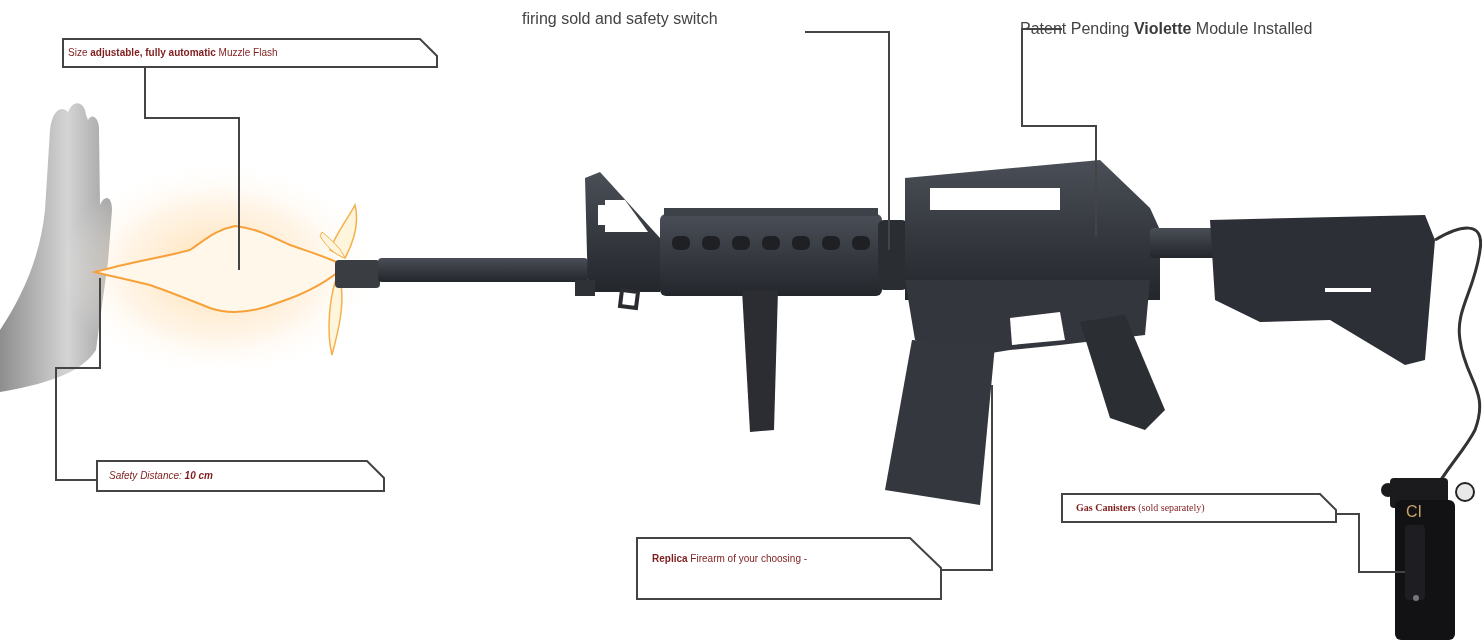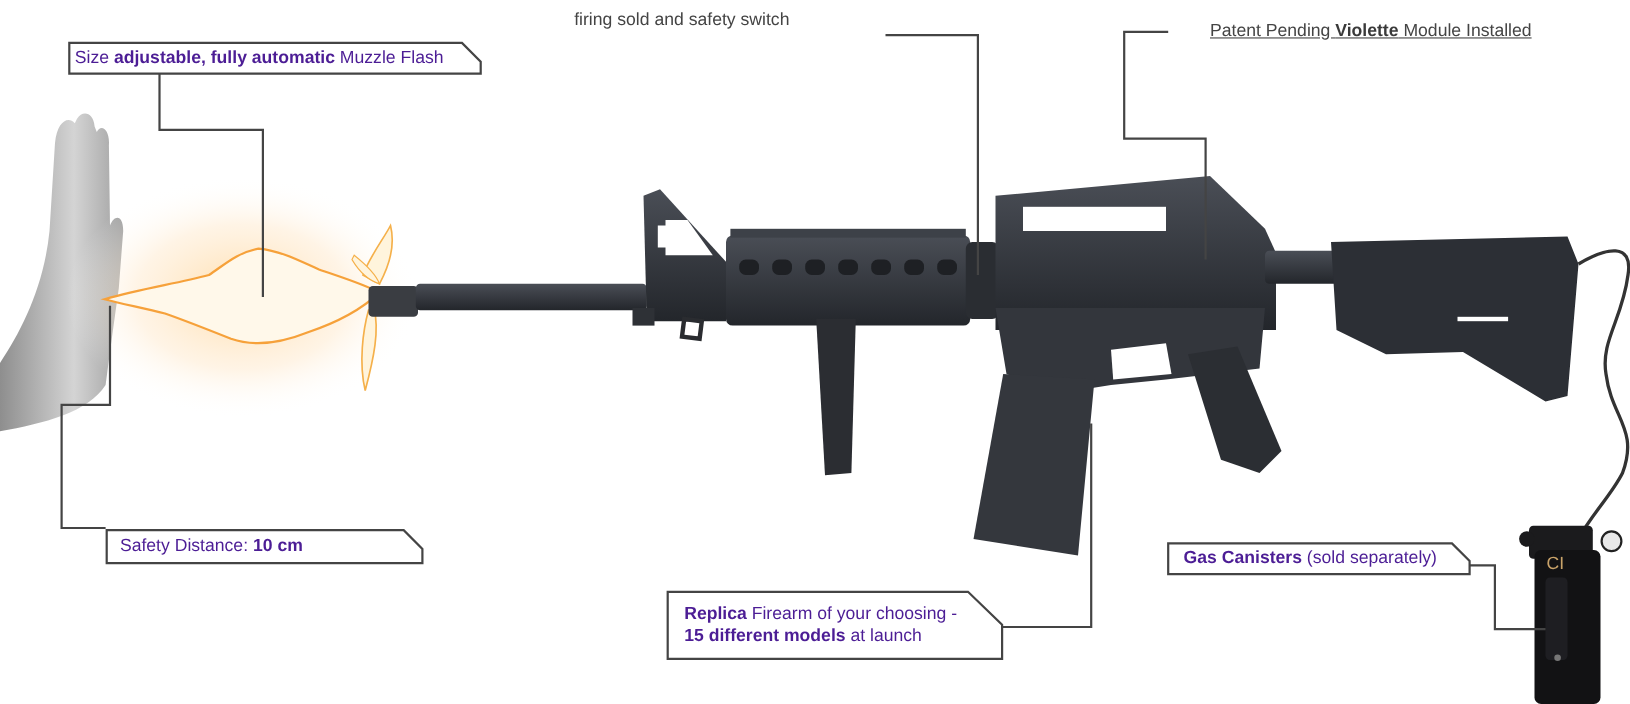--- a/index.html
+++ b/index.html
@@ -1,21 +1,21 @@
 <!DOCTYPE html>
 <html><head>
 <meta charset="utf-8">
 <style>
   html, body { margin:0; padding:0; background:#ffffff; }
   body { width:1482px; height:640px; position:relative; overflow:hidden; font-family:"Liberation Sans", sans-serif; color:#444444; }
   .callout-text { position:absolute; font-size:16px; line-height:20px; color:#444; white-space:nowrap; }
   .callout-text b { font-weight:bold; color:#3a3a3a; }
   .box { position:absolute; }
   .box svg { position:absolute; left:0; top:0; overflow:visible; }
-  .box .txt { position:absolute; left:12px; font-size:16px; line-height:20px; white-space:nowrap; color:#4c1d95; }
+  .box .txt { position:absolute; left:12px; font-size:10px; line-height:20px; white-space:nowrap; color:#7f1d1d; }
   .lines { position:absolute; left:0; top:0; width:1482px; height:640px; pointer-events:none; }
   .art { position:absolute; left:0; top:0; width:1482px; height:640px; }
 </style>
 </head>
 <body>
 
 <svg class="art" viewBox="0 0 1482 640" xmlns="http://www.w3.org/2000/svg">
   <defs>
     <radialGradient id="glow" cx="50%" cy="50%" r="50%">
       <stop offset="0%" stop-color="#ffd9a0" stop-opacity="0.9"></stop>
@@ -127,39 +127,38 @@
   <svg width="376" height="30">
       <polygon points="1,1 358,1 375,18 375,29 1,29" fill="#fff" stroke="#444" stroke-width="2"></polygon>
     </svg>
   <div class="txt" style="left:6px; top:5px;"><span>Size </span><b>adjustable, fully automatic</b><span> Muzzle Flash</span></div>
 </div>
 
 <div class="callout-text" style="left:522px; top:9px;">
   <div>firing sold and safety switch</div>
 </div>
 
-<div class="callout-text" style="left:1100px; top:19px;text-decoration:underline;">
+<div class="callout-text" style="left:1020px; top:19px;">
   <span>Patent Pending </span><b>Violette</b><span> Module Installed</span>
 </div>
 
-<div class="box" style="left:96px; top:481px; width:289px; height:16px;">
+<div class="box" style="left:96px; top:460px; width:289px; height:16px;font-style:italic;">
   <svg width="289" height="32">
       <polygon points="1,1 271,1 288,18 288,31 1,31" fill="#fff" stroke="#444" stroke-width="2"></polygon>
     </svg>
   <div class="txt" style="left:13px; top:6px;"><span>Safety Distance: </span><b>10 cm</b></div>
 </div>
 
-<div class="box" style="left:606px; top:537px; width:306px; height:63px;">
+<div class="box" style="left:636px; top:537px; width:306px; height:63px;">
   <svg width="306" height="63">
       <polygon points="1,1 274,1 305,31 305,62 1,62" fill="#fff" stroke="#444" stroke-width="2"></polygon>
     </svg>
   <div class="txt" style="left:16px; top:12px;">
     <div><b>Replica</b><span> Firearm of your choosing -</span></div>
-    <div><b>15 different models</b><span> at launch</span></div>
   </div>
 </div>
 
 <div class="box" style="left:1061px; top:493px; width:276px; height:30px;">
   <svg width="276" height="30">
       <polygon points="1,1 259,1 275,17 275,29 1,29" fill="#fff" stroke="#444" stroke-width="2"></polygon>
     </svg>
-  <div class="txt" style="left:15px; top:5px;"><b>Gas Canisters</b><span> (sold separately)</span></div>
+  <div class="txt" style="left:15px; top:5px;font-family:Liberation Serif, serif;"><b>Gas Canisters</b><span> (sold separately)</span></div>
 </div>
 
 </body></html>

